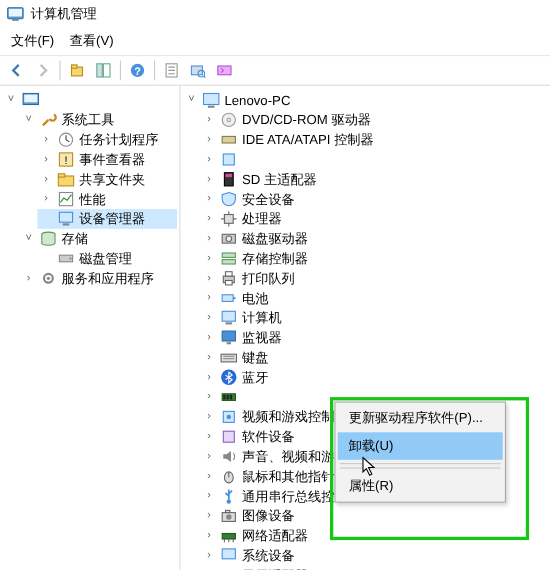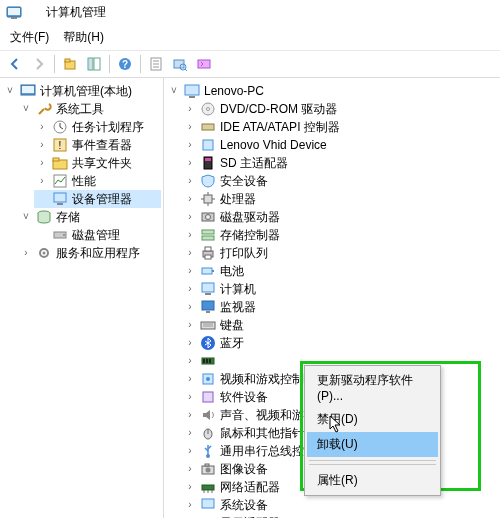--- a/index.html
+++ b/index.html
@@ -11,21 +11,21 @@
     color: #000;
     width: 500px;
     height: 518px;
     overflow: hidden;
     position: relative;
   }
   .titlebar {
     display: flex;
     align-items: center;
     padding: 4px 6px;
-    gap: 24px;
+    gap: 6px;
     text-align: center;
   }
   .menubar {
     display: flex;
     gap: 2px;
     padding: 2px 4px;
   }
   .menubar span { padding: 2px 6px; }
   .toolbar {
     display: flex;
@@ -81,21 +81,21 @@
   .hl-box {
     position: absolute;
     border: 3px solid #18c618;
     pointer-events: none;
   }
   .ctx-menu {
     position: absolute;
     background: #f2f2f2;
     border: 1px solid #a9a9a9;
     box-shadow: 2px 2px 4px rgba(0,0,0,.2);
-    width: 137px;
+    width: 156px;
     padding: 2px;
     z-index: 10;
   }
   .ctx-item {
     padding: 4px 10px;
     font-size: 12px;
   }
   .ctx-item.hover {
     background: #91c9f7;
   }
@@ -118,21 +118,21 @@
         <rect x="1" y="2" width="14" height="10" rx="1" fill="#5aa0d8" stroke="#2a6aa0"></rect>
         <rect x="2" y="3" width="12" height="7" fill="#eaf4fc"></rect>
         <rect x="5" y="12" width="6" height="2" fill="#888"></rect>
       </svg>
   </span>
   <span>计算机管理</span>
 </div>
 
 <div class="menubar">
   <span>文件(F)</span>
-  <span>帮助(H)</span>
+  <span>查看(V)</span>
 </div>
 
 <div class="toolbar">
   <span class="tbtn">
       <svg width="14" height="14" viewBox="0 0 14 14">
         <path d="M9 2 L4 7 L9 12" stroke="#3a78b6" stroke-width="2" fill="none"></path>
       </svg>
     </span>
   <span class="tbtn">
       <svg width="14" height="14" viewBox="0 0 14 14">
@@ -188,21 +188,20 @@
     <ul class="tree">
       <li>
         <div class="row">
           <span class="twisty">˅</span>
           <span class="ico">
               <svg viewBox="0 0 16 16">
                 <rect x="1" y="2" width="14" height="10" fill="#5aa0d8" stroke="#2a6aa0"></rect>
                 <rect x="2" y="3" width="12" height="7" fill="#eaf4fc"></rect>
               </svg>
             </span>
-          <span class="label">计算机管理(本地)</span>
         </div>
         <ul>
           <li>
             <div class="row">
               <span class="twisty">˅</span>
               <span class="ico">
                   <svg viewBox="0 0 16 16">
                     <path d="M3 13 L8 8 M13 3 a3 3 0 1 1 -4 4" stroke="#c48a1e" stroke-width="2" fill="none"></path>
                   </svg>
                 </span>
@@ -352,21 +351,20 @@
               </div>
             </li>
           <li>
               <div class="row">
                 <span class="twisty">›</span>
                 <span class="ico">
                   <svg viewBox="0 0 16 16">
                     <rect x="3" y="3" width="10" height="10" fill="#cde8ff" stroke="#4a90d9"></rect>
                   </svg>
                 </span>
-                <span class="label">Lenovo Vhid Device</span>
               </div>
             </li>
           <li>
               <div class="row">
                 <span class="twisty">›</span>
                 <span class="ico">
                   <svg viewBox="0 0 16 16">
                     <rect x="4" y="2" width="8" height="12" fill="#333" stroke="#000"></rect>
                     <rect x="5" y="3" width="6" height="3" fill="#d4a"></rect>
                   </svg>
@@ -624,21 +622,20 @@
           </li>
 
         </ul>
       </li>
     </ul>
 
     <div class="hl-box" style="left:136px; top:283px; width:181px; height:130px;"></div>
 
     <div class="ctx-menu" style="left:140px; top:287px;">
       <div class="ctx-item">更新驱动程序软件(P)...</div>
-      <div class="ctx-item">禁用(D)</div>
       <div class="ctx-item hover">卸载(U)</div>
       <div class="ctx-sep"></div>
       <div class="ctx-sep"></div>
       <div class="ctx-item">属性(R)</div>
     </div>
 
     <svg class="cursor" style="left:165px; top:337px;" viewBox="0 0 14 18">
         <path d="M1 1 L1 14 L4 11 L7 17 L9 16 L6 10 L11 10 Z" fill="#fff" stroke="#000"></path>
       </svg>
   </div>

